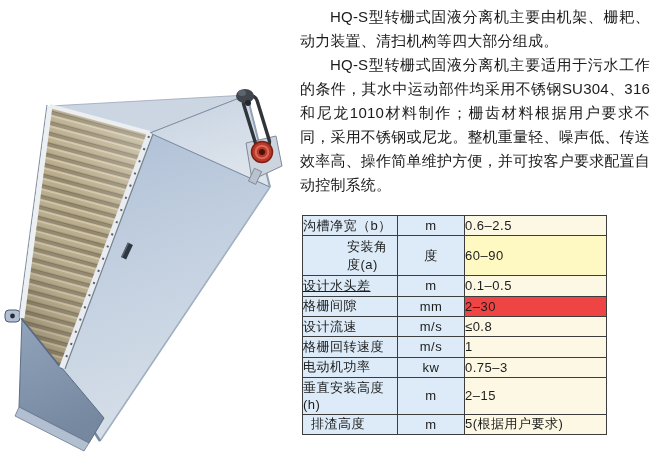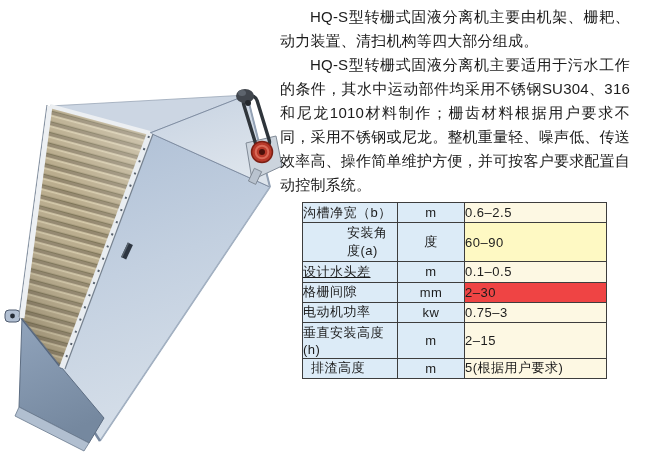--- a/index.html
+++ b/index.html
@@ -6,28 +6,28 @@
   body{
     width:650px;height:459px;position:relative;background:#ffffff;
     font-family:"Liberation Sans","DejaVu Sans",sans-serif;
     overflow:hidden;
   }
   .page{position:absolute;inset:0;background:#ffffff;}
   
   .photo{position:absolute;left:0;top:0;width:300px;height:459px;}
   
   .intro{
-    position:absolute;left:280px;top:5px;width:350px;
+    position:absolute;left:300px;top:5px;width:350px;
     color:#1b1b1b;font-size:15px;line-height:24px;
     letter-spacing:0.2px;text-align:justify;
   }
   .intro p{margin:0;text-indent:2em;}
   
   table.spec{
-    position:absolute;left:302px;top:202px;width:304px;height:177px;
+    position:absolute;left:302px;top:215px;width:304px;height:220px;
     border-collapse:collapse;table-layout:fixed;
   }
   table.spec td{
     border:1.4px solid #3d3d3d;
     font-size:13px;color:#1c1c1c;padding:0;vertical-align:middle;
     letter-spacing:0.5px;
   }
   td.c-item{text-align:left;padding-left:15px;border-right:none;}
   td.c-unit{text-align:center;border-left:none;}
   td.c-value{}
@@ -145,20 +145,30 @@
         <td class="c-item" style="background: rgb(220, 235, 247); text-decoration: underline;">设计水头差</td>
         <td class="c-unit" style="background: rgb(220, 235, 247);">m</td>
         <td class="c-value" style="background: rgb(253, 248, 227);">0.1–0.5</td>
       </tr>
       <tr>
         <td class="c-item" style="background: rgb(220, 235, 247);">格栅间隙</td>
         <td class="c-unit" style="background: rgb(220, 235, 247);">mm</td>
         <td class="c-value" style="background: #ef4444; margin-left: 16px;">2–30</td>
       </tr>
       <tr>
+        <td class="c-item" style="background: rgb(220, 235, 247);">设计流速</td>
+        <td class="c-unit" style="background: rgb(220, 235, 247);">m/s</td>
+        <td class="c-value" style="background: rgb(253, 248, 227);">≤0.8</td>
+      </tr>
+      <tr>
+        <td class="c-item" style="background: rgb(220, 235, 247);">格栅回转速度</td>
+        <td class="c-unit" style="background: rgb(220, 235, 247);">m/s</td>
+        <td class="c-value" style="background: rgb(253, 248, 227);">1</td>
+      </tr>
+      <tr>
         <td class="c-item" style="background: rgb(220, 235, 247);">电动机功率</td>
         <td class="c-unit" style="background: rgb(220, 235, 247);">kw</td>
         <td class="c-value" style="background: rgb(253, 248, 227);">0.75–3</td>
       </tr>
       <tr>
         <td class="c-item" style="background: rgb(220, 235, 247);">垂直安装高度(h)</td>
         <td class="c-unit" style="background: rgb(220, 235, 247);">m</td>
         <td class="c-value" style="background: rgb(253, 248, 227);">2–15</td>
       </tr>
       <tr>

